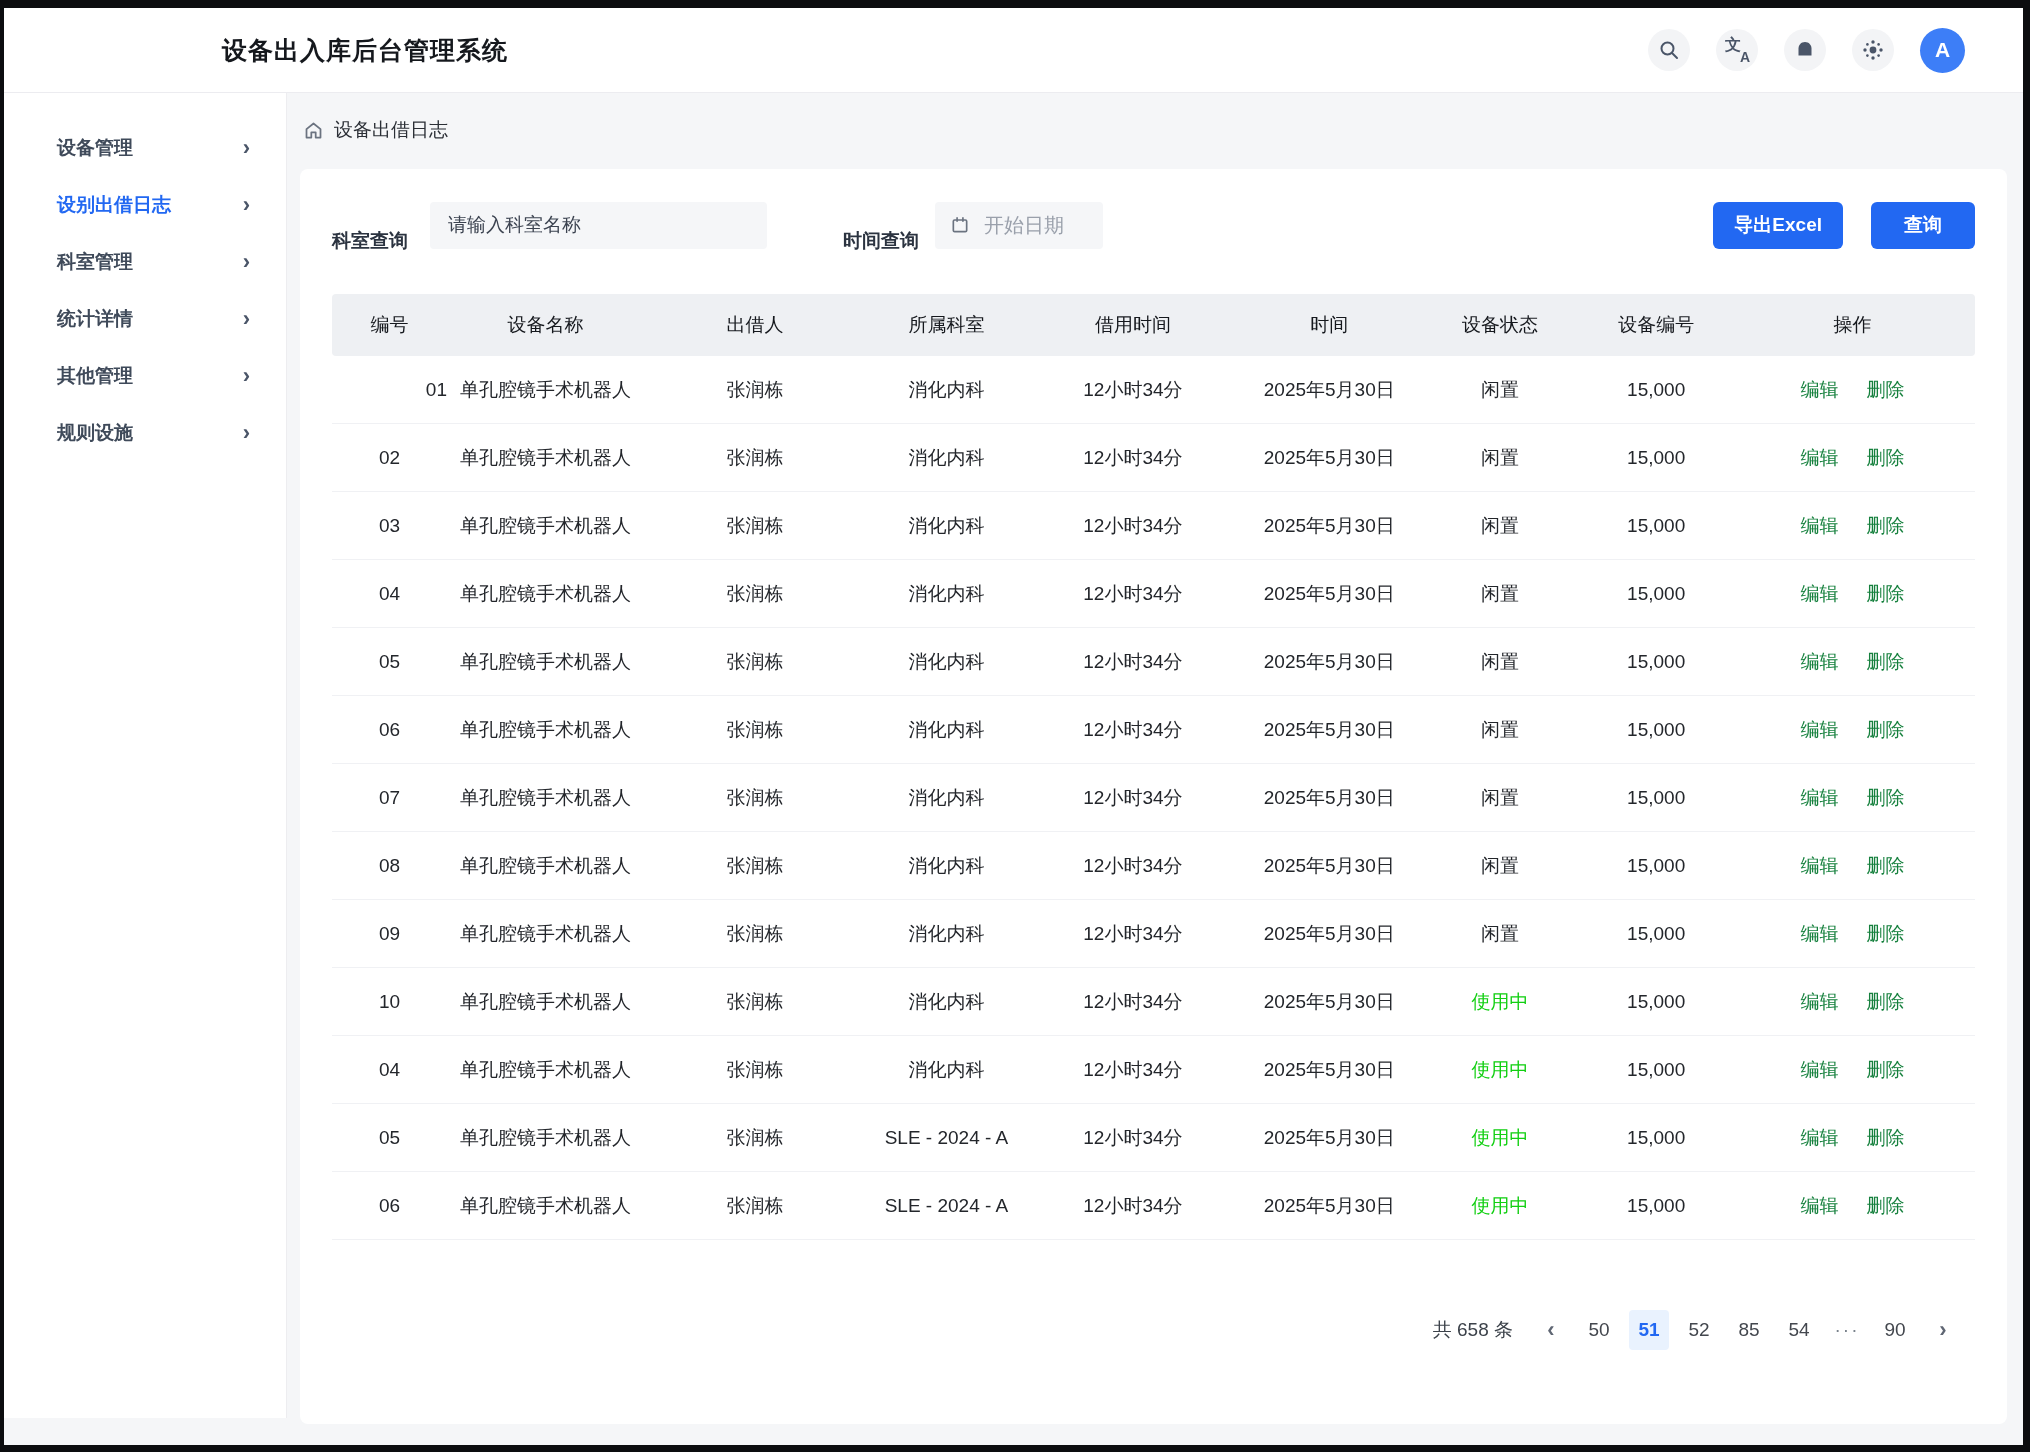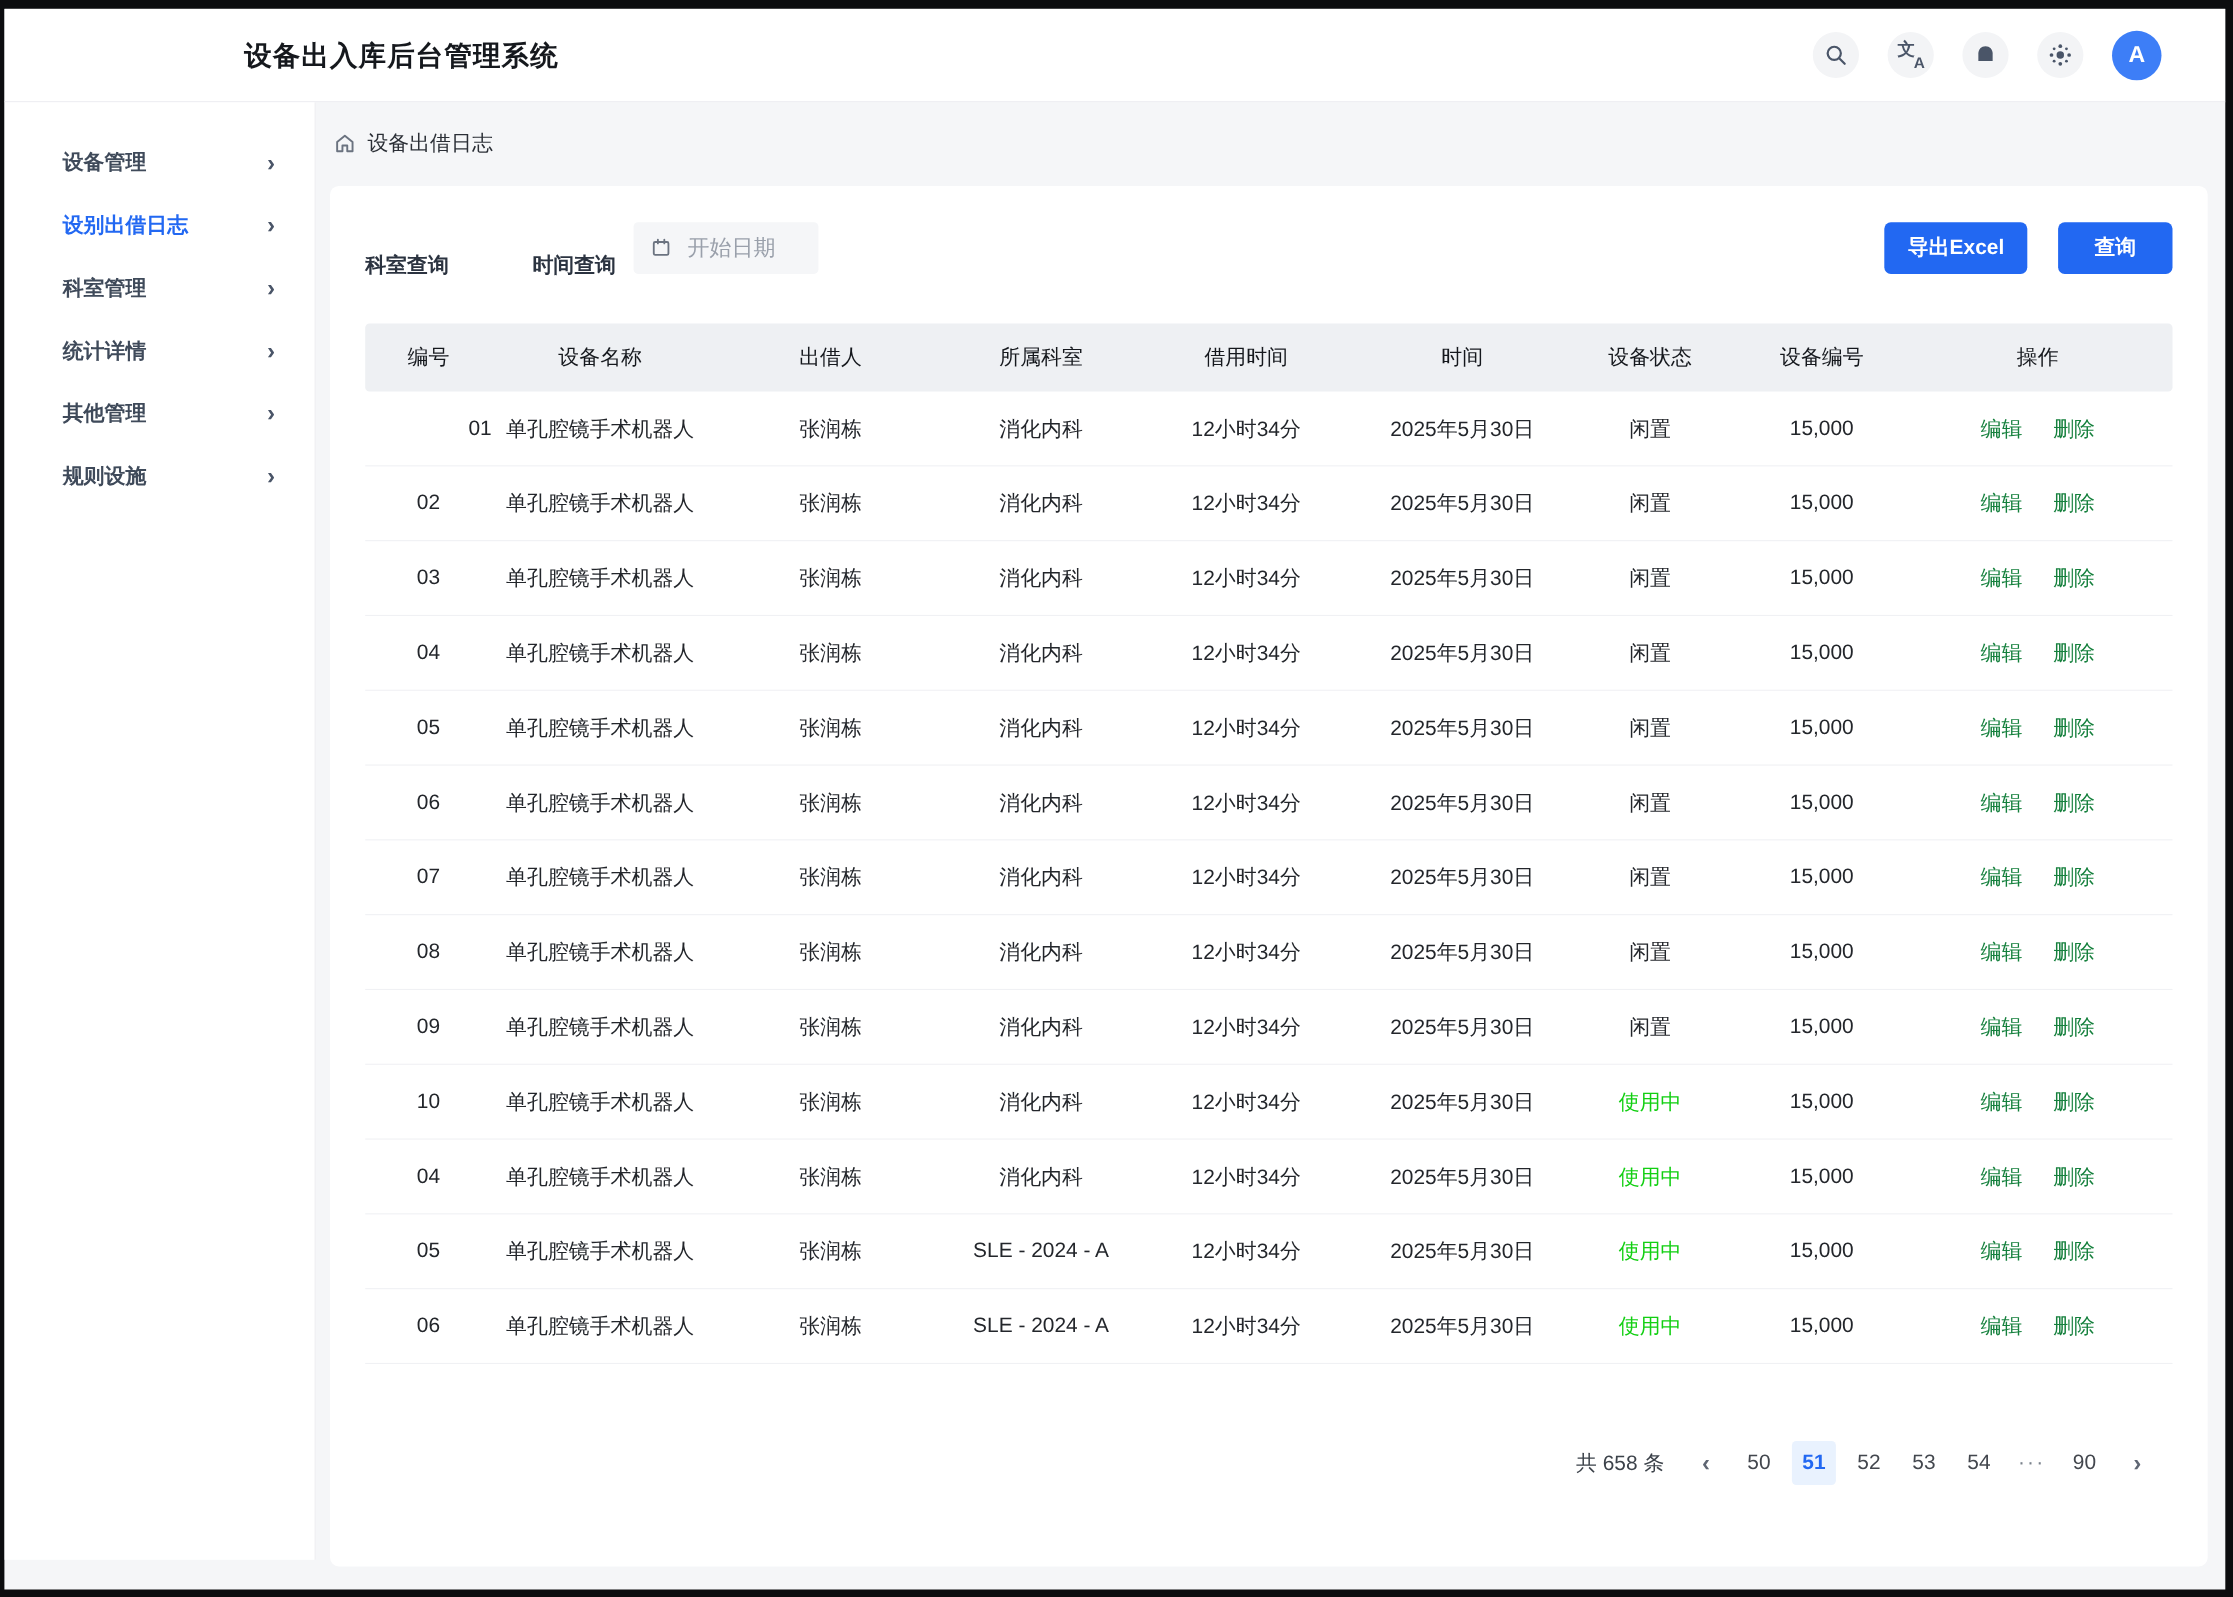--- a/index.html
+++ b/index.html
@@ -184,20 +184,21 @@
         <svg width="21" height="21" viewBox="0 0 24 24" fill="none" stroke="currentColor" stroke-width="2" stroke-linejoin="round">
           <path d="M4 10.5 L12 4 L20 10.5 L20 20 L14.5 20 L14.5 14 L9.5 14 L9.5 20 L4 20 Z"></path>
         </svg>
         <span>设备出借日志</span>
       </div>
 
       <div class="card">
 
         <div class="filter-row">
           <span class="f-label">科室查询</span>
+          <input class="dept-input" type="text" placeholder="请输入科室名称" style="">
           <span class="f-label time-label">时间查询</span>
           <div class="date-box">
             <svg width="20" height="20" viewBox="0 0 24 24" fill="none" stroke="currentColor" stroke-width="2" stroke-linecap="round">
               <rect x="4" y="6" width="16" height="14" rx="1.5"></rect>
               <line x1="8.5" y1="3.5" x2="8.5" y2="7.5"></line>
                 <line x1="15.5" y1="3.5" x2="15.5" y2="7.5"></line>
             </svg>
             <span class="date-placeholder">开始日期</span>
           </div>
           <div class="filter-buttons">
@@ -363,21 +364,21 @@
             </div>
           </div>
 
         <div class="pagination">
           <span class="pg-total">共 658 条</span>
           <span class="pg-arrow">‹</span>
           <span id="pg-pages" style="display:flex;align-items:center;gap:10px;">
               <span class="pg-num">50</span>
               <span class="pg-num active">51</span>
               <span class="pg-num">52</span>
-              <span class="pg-num">53</span>
+              <span class="pg-num">85</span>
               <span class="pg-num">54</span>
             </span>
           <span class="pg-ellipsis">···</span>
           <span class="pg-num">90</span>
           <span class="pg-arrow">›</span>
         </div>
 
       </div>
     </div>
   </div>

